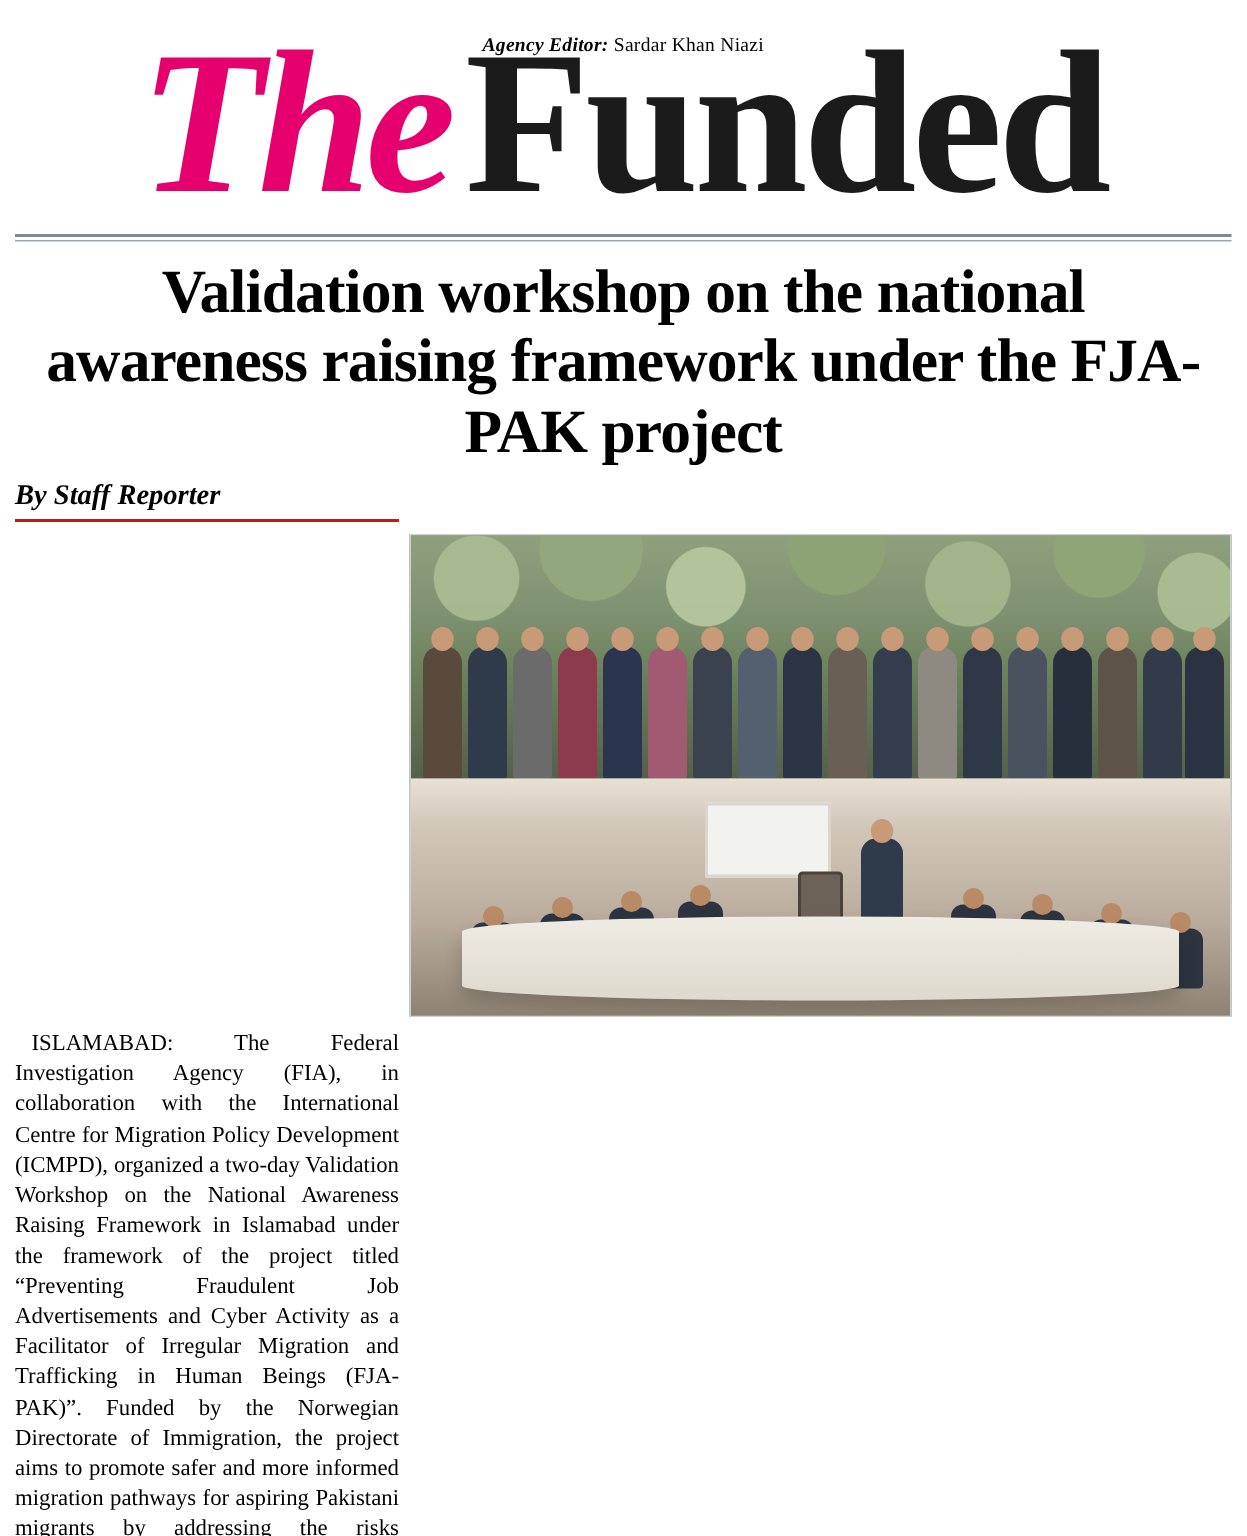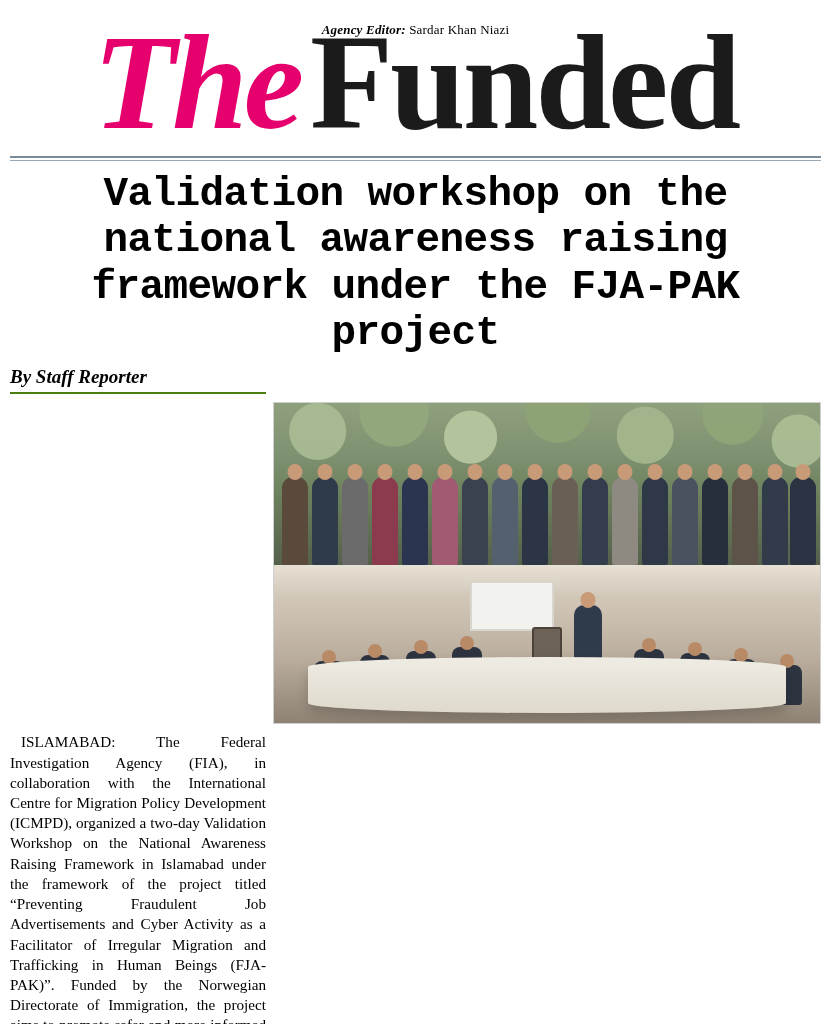--- a/index.html
+++ b/index.html
@@ -78,21 +78,21 @@
     height: 0;
   }
   .rule-top2 {
     border-top: 1px solid #9aa8b4;
     margin: 2px 0 10px 0;
     height: 0;
   }
 
   
   .headline {
-    font-family: Liberation Mono, monospace;
+    font-family: Liberation Serif, serif;
     font-weight: bold;
     font-size: 41px;
     line-height: 1.13;
     text-align: center;
     letter-spacing: -0.6px;
     margin: 8px 0 6px 0;
     padding: 0 8px;
   }
 
   
@@ -103,21 +103,21 @@
   .byline-wrap {
     width: 256px;
     float: left;
   }
   .byline {
     font-family: "Liberation Serif", serif;
     font-style: italic;
     font-weight: bold;
     font-size: 19px;
     padding-bottom: 4px;
-    border-bottom: 2px solid #4d7c0f;
+    border-bottom: 2px solid #b91c1c;
     margin-bottom: 8px;
     display: block;
   }
   .photo {
     float: right;
     width: 548px;
     height: 322px;
     margin-left: 12px;
     margin-bottom: 8px;
     border: 1px solid #cfcfcf;

